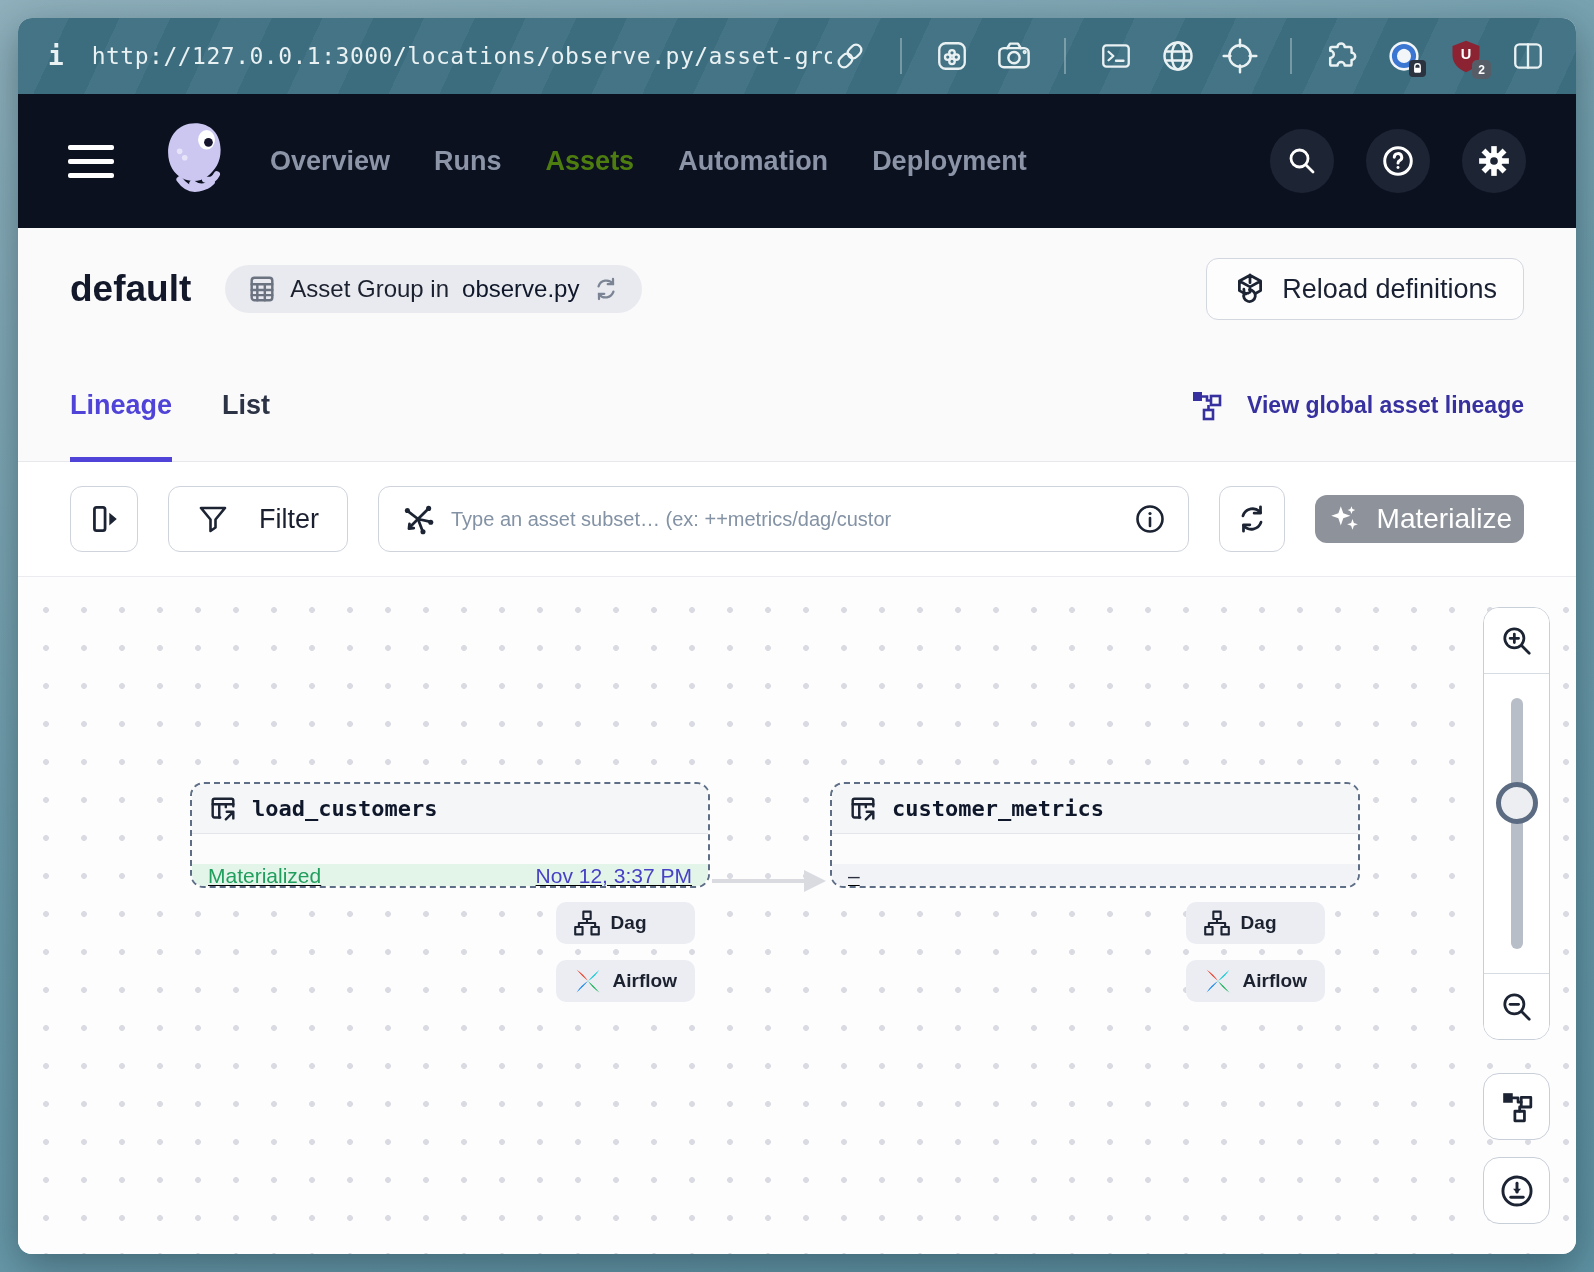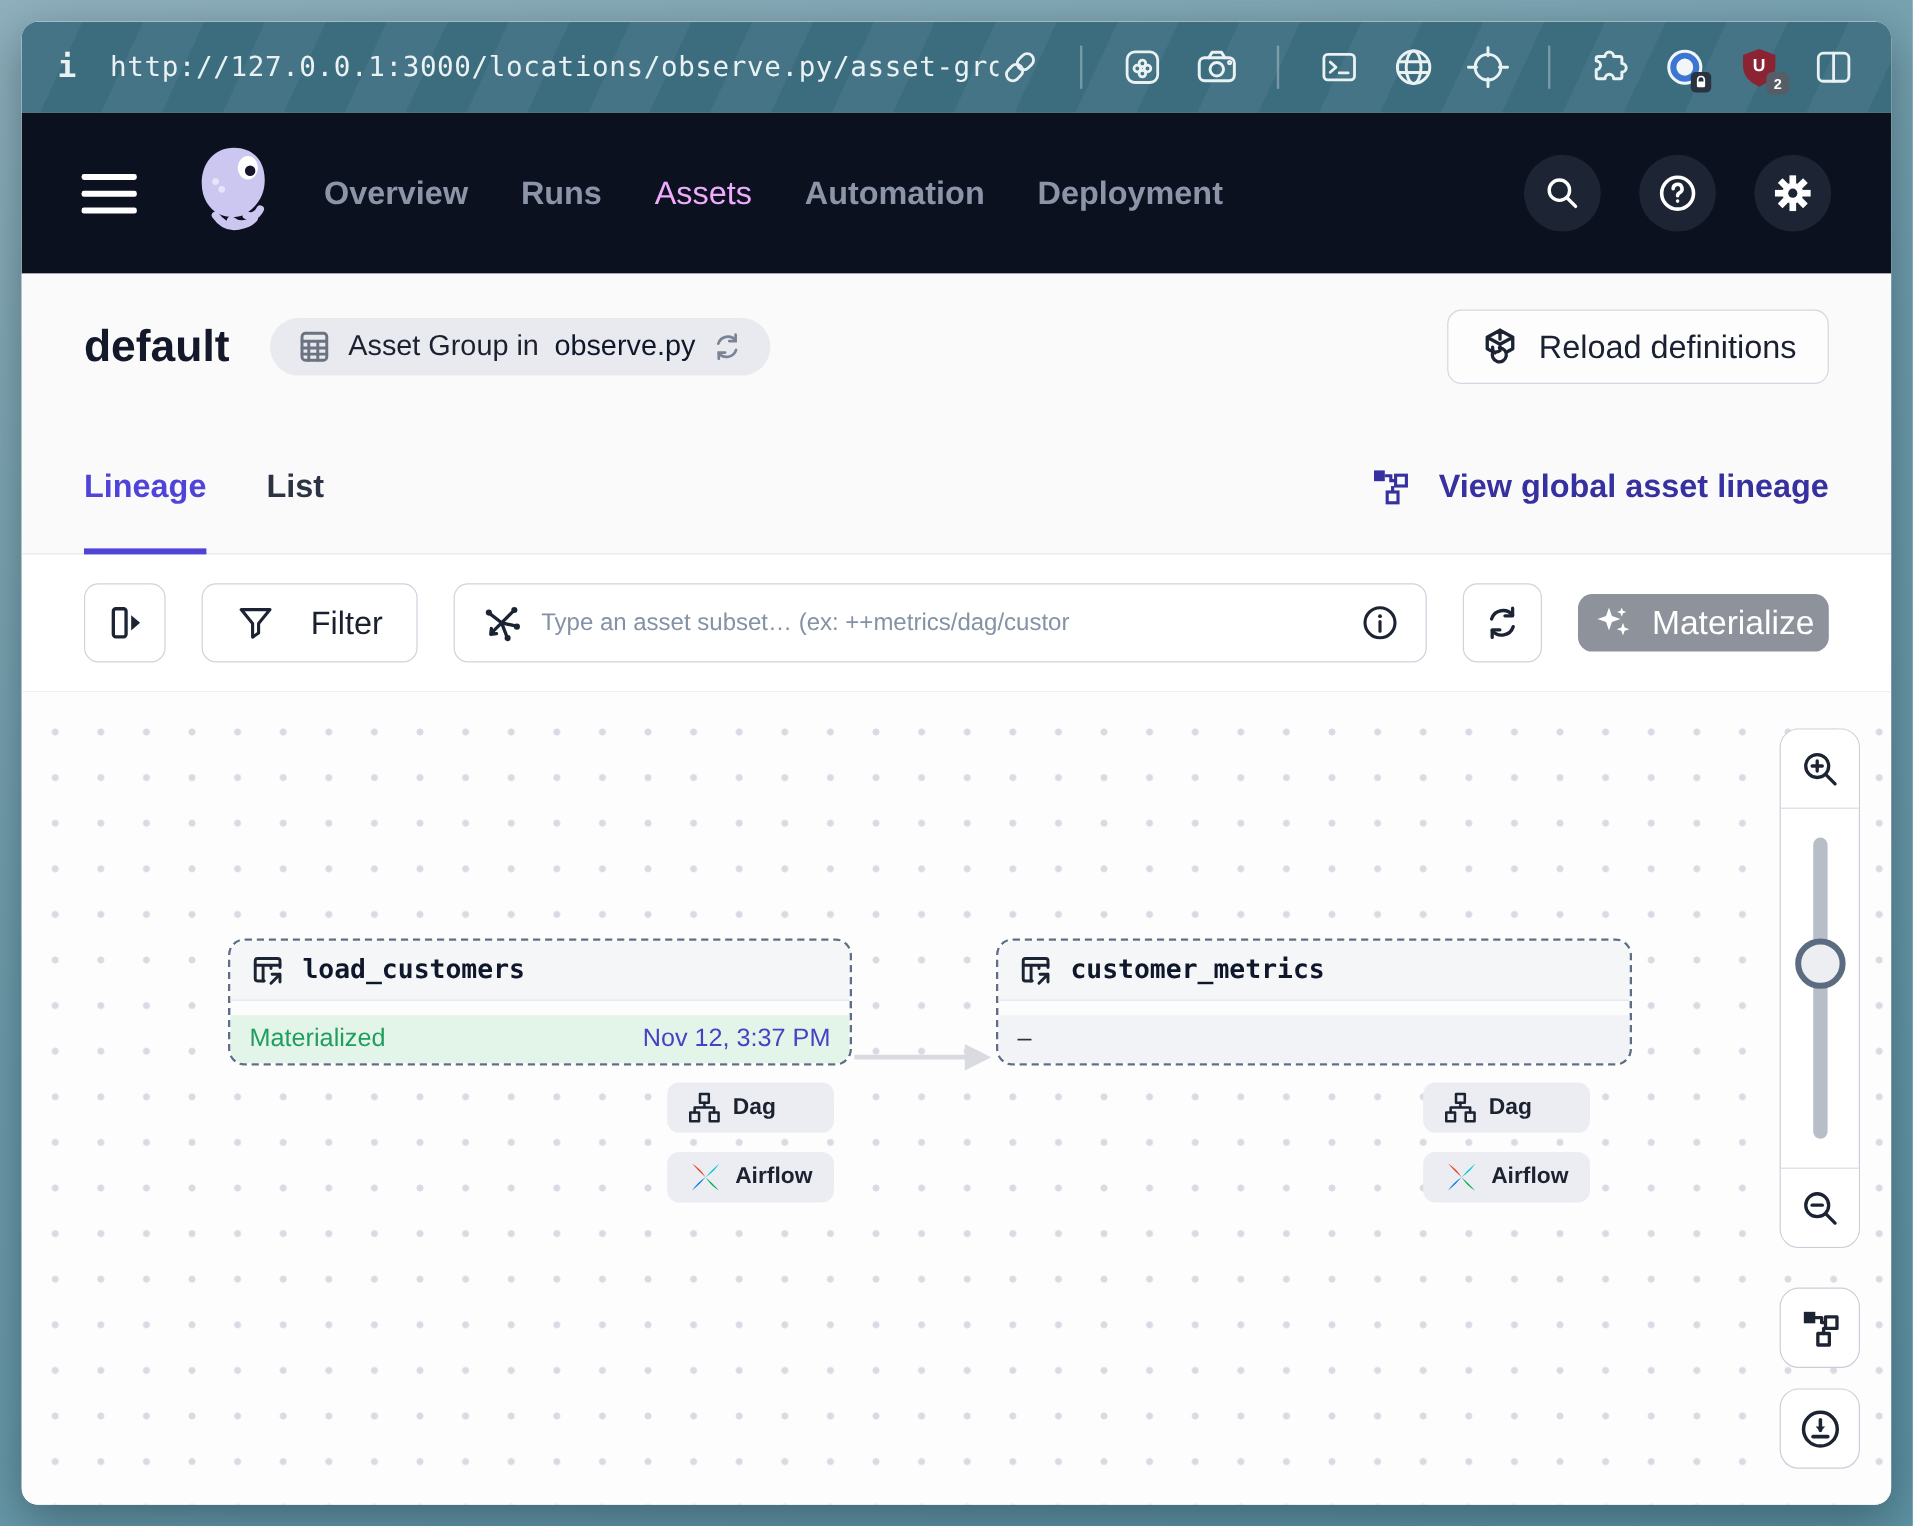--- a/index.html
+++ b/index.html
@@ -29,37 +29,37 @@
   .bdiv { width:2px; height:36px; background:rgba(255,255,255,.3); margin:0 6px; }
   .bicon svg { stroke:#e9f1f3; fill:none; stroke-width:2.2; stroke-linecap:round; stroke-linejoin:round; }
   .badge2 { position:absolute; right:-7px; bottom:-5px; width:19px; height:19px; border-radius:5px; background:#565d66; color:#fff; font-size:12px; font-weight:700; display:flex; align-items:center; justify-content:center; }
   
   .dg-nav { height:134px; flex:0 0 134px; background:#0c1120; display:flex; align-items:center; padding:0 50px; }
   .hamburger { width:46px; display:flex; flex-direction:column; gap:9px; cursor:pointer; }
   .hamburger span { display:block; height:5px; background:#fff; border-radius:2px; }
   .dg-logo { margin:0 34px 0 40px; }
   .nav-links { display:flex; align-items:center; gap:44px; }
   .nav-link { font-size:27px; font-weight:600; color:#8b95a7; cursor:pointer; }
-  .nav-link.active { color:#f0abfc; font-weight:400; }
+  .nav-link.active { color:#4d7c0f; font-weight:700; }
   .nav-right { margin-left:auto; display:flex; align-items:center; gap:32px; }
   .circle-btn { width:64px; height:64px; border-radius:50%; background:#1d2434; display:flex; align-items:center; justify-content:center; cursor:pointer; }
   .circle-btn svg { stroke:#fff; fill:none; stroke-width:2.8; stroke-linecap:round; }
   
   .page-header { height:122px; flex:0 0 122px; background:#fafafb; display:flex; align-items:center; padding:0 52px; }
   .page-title { font-size:37px; font-weight:700; color:#13182a; }
   .group-badge { margin-left:34px; height:48px; background:#e9eaef; border-radius:26px; display:flex; align-items:center; gap:13px; padding:0 22px; font-size:24px; color:#1c2130; cursor:default; }
   .group-badge .link { color:#0f172a; cursor:pointer; }
   .reload-btn { margin-left:auto; height:62px; border:1.5px solid #d3d7e0; border-radius:12px; background:#fdfdfe; display:flex; align-items:center; gap:15px; padding:0 26px; font-size:27px; color:#1a2132; cursor:pointer; }
   
   .tabs-row { height:112px; flex:0 0 112px; background:#fafafb; display:flex; align-items:center; padding:0 52px; border-bottom:1px solid #e7e8ec; position:relative; }
   .tabs { display:flex; gap:50px; height:100%; }
   .tab { position:relative; display:flex; align-items:center; font-size:27px; font-weight:700; color:#2b3345; cursor:pointer; }
   .tab.active { color:#4f43d8; }
   .tab.active::after { content:""; position:absolute; left:0; right:0; bottom:-1px; height:5px; background:#4f43d8; }
-  .global-link { margin-left:auto; display:flex; align-items:center; gap:24px; color:#37309f; font-size:27px; font-weight:600; cursor:pointer; }
+  .global-link { margin-left:auto; display:flex; align-items:center; gap:24px; color:#37309f; font-size:23px; font-weight:600; cursor:pointer; }
   .global-link svg, .reload-btn svg, .group-badge svg { flex:0 0 auto; }
   
   .toolbar { height:115px; flex:0 0 115px; background:#fff; display:flex; align-items:center; padding:0 52px; gap:30px; border-bottom:1px solid #ececf0; }
   .tbtn { height:66px; border:1.5px solid #ced3dc; border-radius:12px; background:#fff; display:flex; align-items:center; justify-content:center; cursor:pointer; color:#1a2030; }
   .panel-btn { width:68px; }
   .filter-btn { padding:0 28px; gap:30px; font-size:27px; }
   .subset-box { flex:1; height:66px; border:1.5px solid #ced3dc; border-radius:12px; display:flex; align-items:center; gap:16px; padding:0 22px; background:#fff; }
   .subset-box input { flex:1; border:none; outline:none; font-size:20px; color:#1b2433; font-family:"Liberation Sans",sans-serif; background:transparent; }
   .subset-box input::placeholder { color:#8392a4; }
   .refresh-btn { width:66px; }
@@ -67,21 +67,21 @@
   .dark-svg { stroke:#1c2433; fill:none; stroke-width:2.6; stroke-linecap:round; stroke-linejoin:round; }
   
   .canvas {
     flex:1; position:relative; overflow:hidden;
     background-color:#fdfdfe;
     background-image:radial-gradient(circle, #d9dae2 2.6px, transparent 3.2px);
     background-size:38px 38px; background-position:9px 14px;
   }
   .asset-node { position:absolute; border:2.5px dashed #5d6e86; border-radius:14px; background:#fcfcfd; overflow:hidden; cursor:pointer; }
   .node-header { height:50px; background:#f5f6f8; border-bottom:1px solid #e3e5ea; display:flex; align-items:center; gap:14px; padding:0 16px; font-family:"DejaVu Sans Mono",monospace; font-weight:700; font-size:22px; color:#0f172a; }
-  .status-row { position:absolute; left:0; right:0; bottom:0; height:40px; display:flex; align-items:center; justify-content:space-between; padding:0 16px; font-size:21px; }
+  .status-row { position:absolute; left:0; right:0; bottom:0; height:22px; display:flex; justify-content:space-between; padding:0 16px; font-size:21px;text-decoration:underline; }
   .status-row.materialized { background:#e3f4e9; }
   .status-row.never { background:#f2f3f6; }
   .status-label { color:#1f9e5d; }
   .status-label.none { color:#2a3040; }
   .status-time { color:#4741c5; }
   .node-tags { position:absolute; display:flex; gap:16px;flex-direction:column; }
   .tag-pill { height:42px; background:#ebedf2; border-radius:10px; display:flex; align-items:center; gap:11px; padding:0 18px; font-size:19px; font-weight:700; color:#1c2230; cursor:default; }
   .edge-svg { position:absolute; }
   
   .zoom-panel { position:absolute; left:1465px; top:30px; width:67px; height:433px; background:#fff; border:1.5px solid #c9cfd8; border-radius:16px; display:flex; flex-direction:column; overflow:hidden; }

